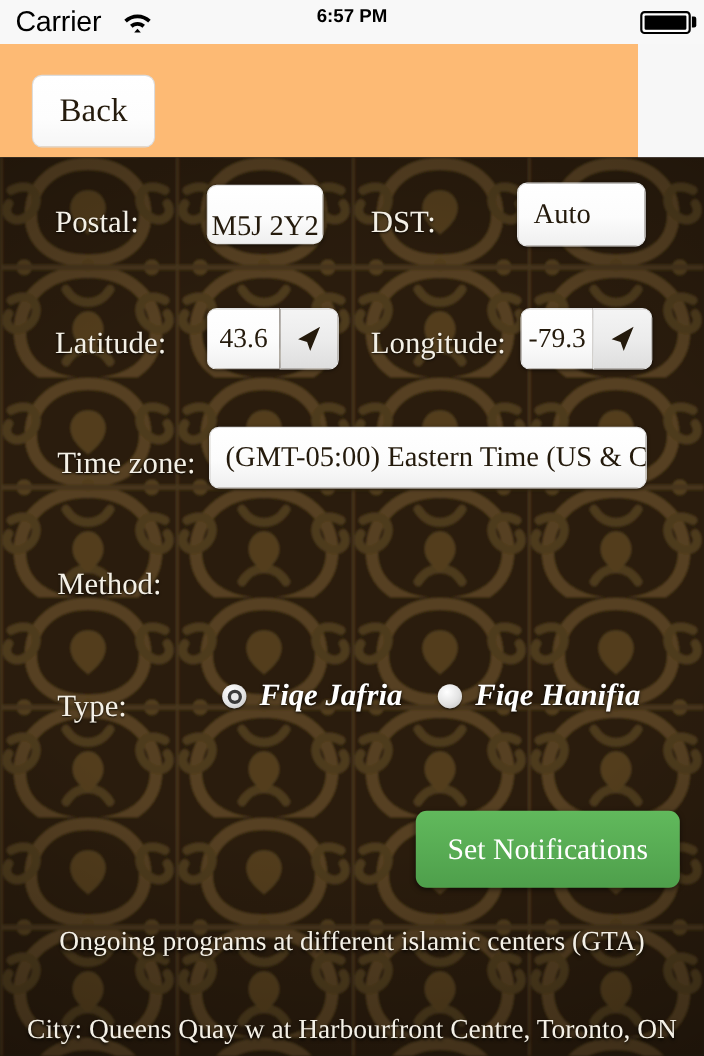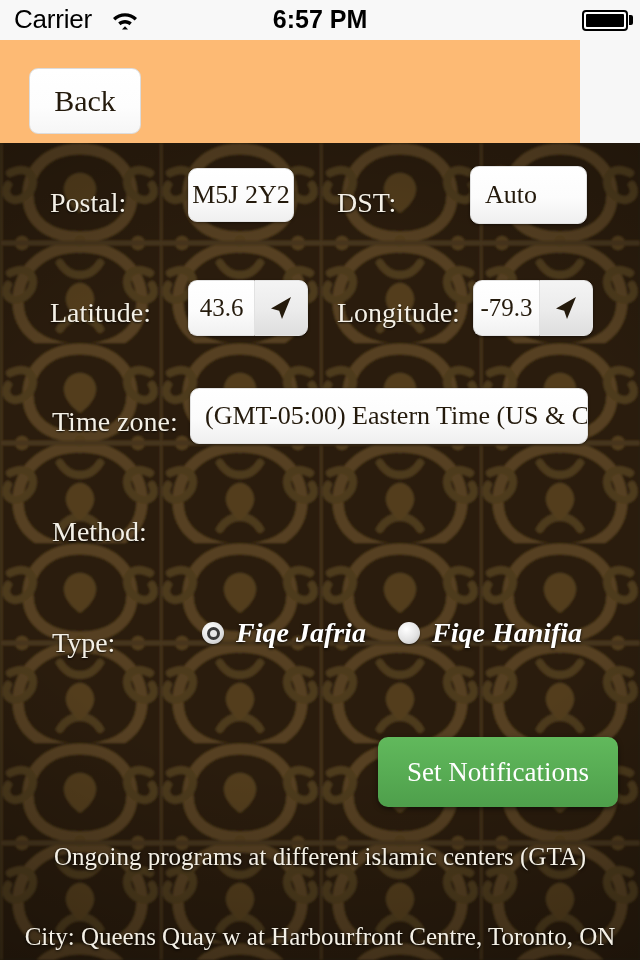--- a/index.html
+++ b/index.html
@@ -37,21 +37,21 @@
   .wifi-icon {
     position: absolute;
     left: 110px; top: 9px;
     width: 30px; height: 22px;
   }
   .status-time {
     position: absolute;
     left: 0; top: 5px;
     width: 640px;
     text-align: center;
-    font-size: 25px;
+    font-size: 17px;
     font-weight: bold;
     color: #000;
   }
   .battery {
     position: absolute;
     right: 12px; top: 10px;
     width: 46px; height: 21px;
     border: 2px solid #000;
     border-radius: 4px;
     box-sizing: border-box;
@@ -146,21 +146,21 @@
     box-sizing: border-box;
     display: flex;
     align-items: center;
     color: #241a0c;
     font-size: 26px;
     font-family: "Liberation Serif", serif;
     box-shadow: 0 1px 3px rgba(0,0,0,0.45);
     overflow: hidden;
     cursor: text;
   }
-  .input-box.center { justify-content: center; }
+  .input-box.center { justify-content: center; align-items: flex-end; }
   .input-box.padded { padding-left: 14px; }
   .input-text {
     white-space: nowrap;
     overflow: hidden;
   }
 
   
   .geo-group {
     position: absolute;
     display: flex;

